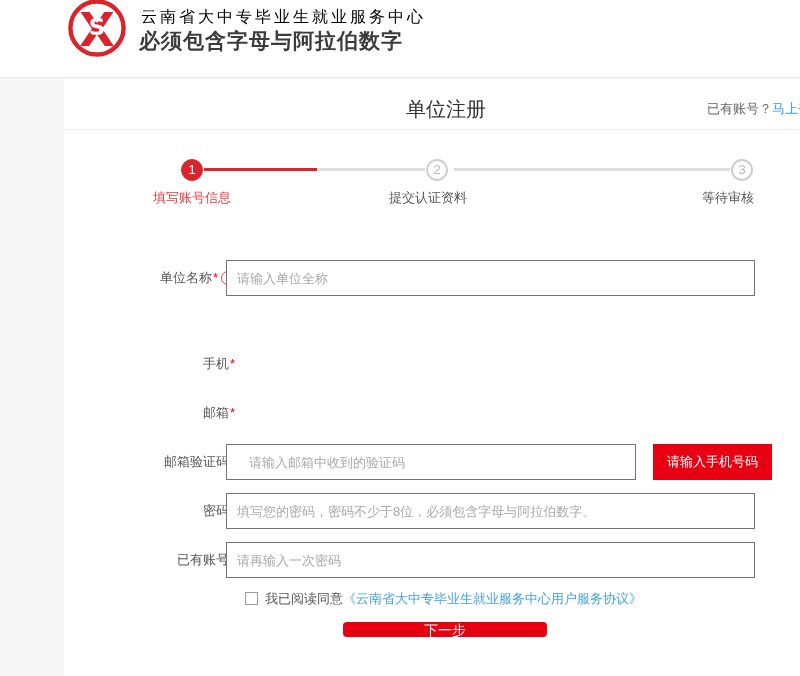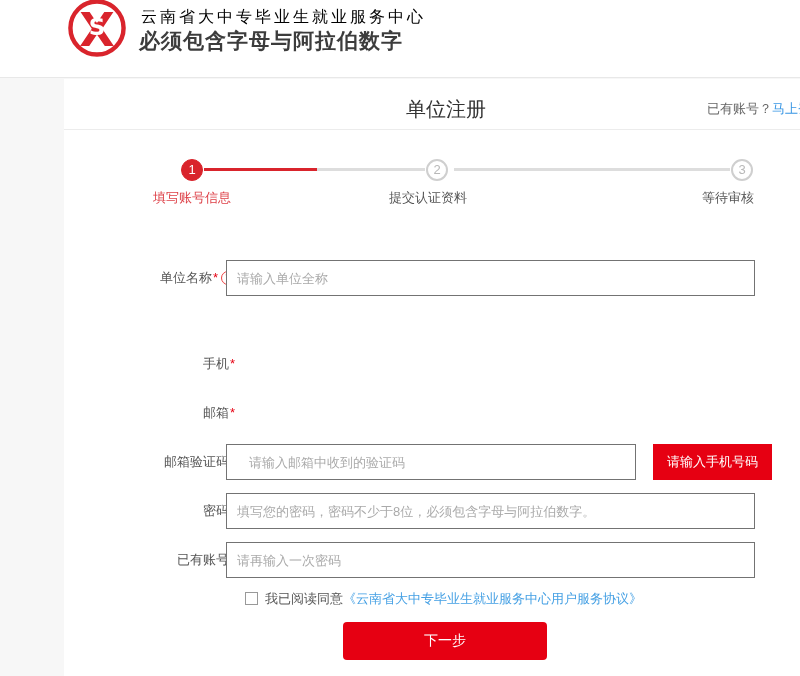--- a/index.html
+++ b/index.html
@@ -94,21 +94,21 @@
   .agreement { position:absolute; left:245px; top:590px; font-size:13px; white-space:nowrap; }
   .agree-box {
     display:inline-block; width:13px; height:13px; border:1px solid #999;
     background:#fff; vertical-align:-2px; margin-right:7px; cursor:pointer;
   }
   .agree-text { color:#555; }
   .agree-link { color:#45a0e4; text-decoration:none; cursor:pointer;text-align:center; }
 
   
   .submit-btn {
-    position:absolute; left:343px; top:622px; width:204px; height:38px;
+    position:absolute; left:343px; top:622px; width:204px; height:15px;
     background:#e60012; color:#fff; border:none; border-radius:4px;
     font-size:14px; cursor:pointer; text-align:center;
     font-family:"Liberation Sans","DejaVu Sans",sans-serif;
   }
 </style>
 </head>
 <body>
 
 <div class="page">
 

